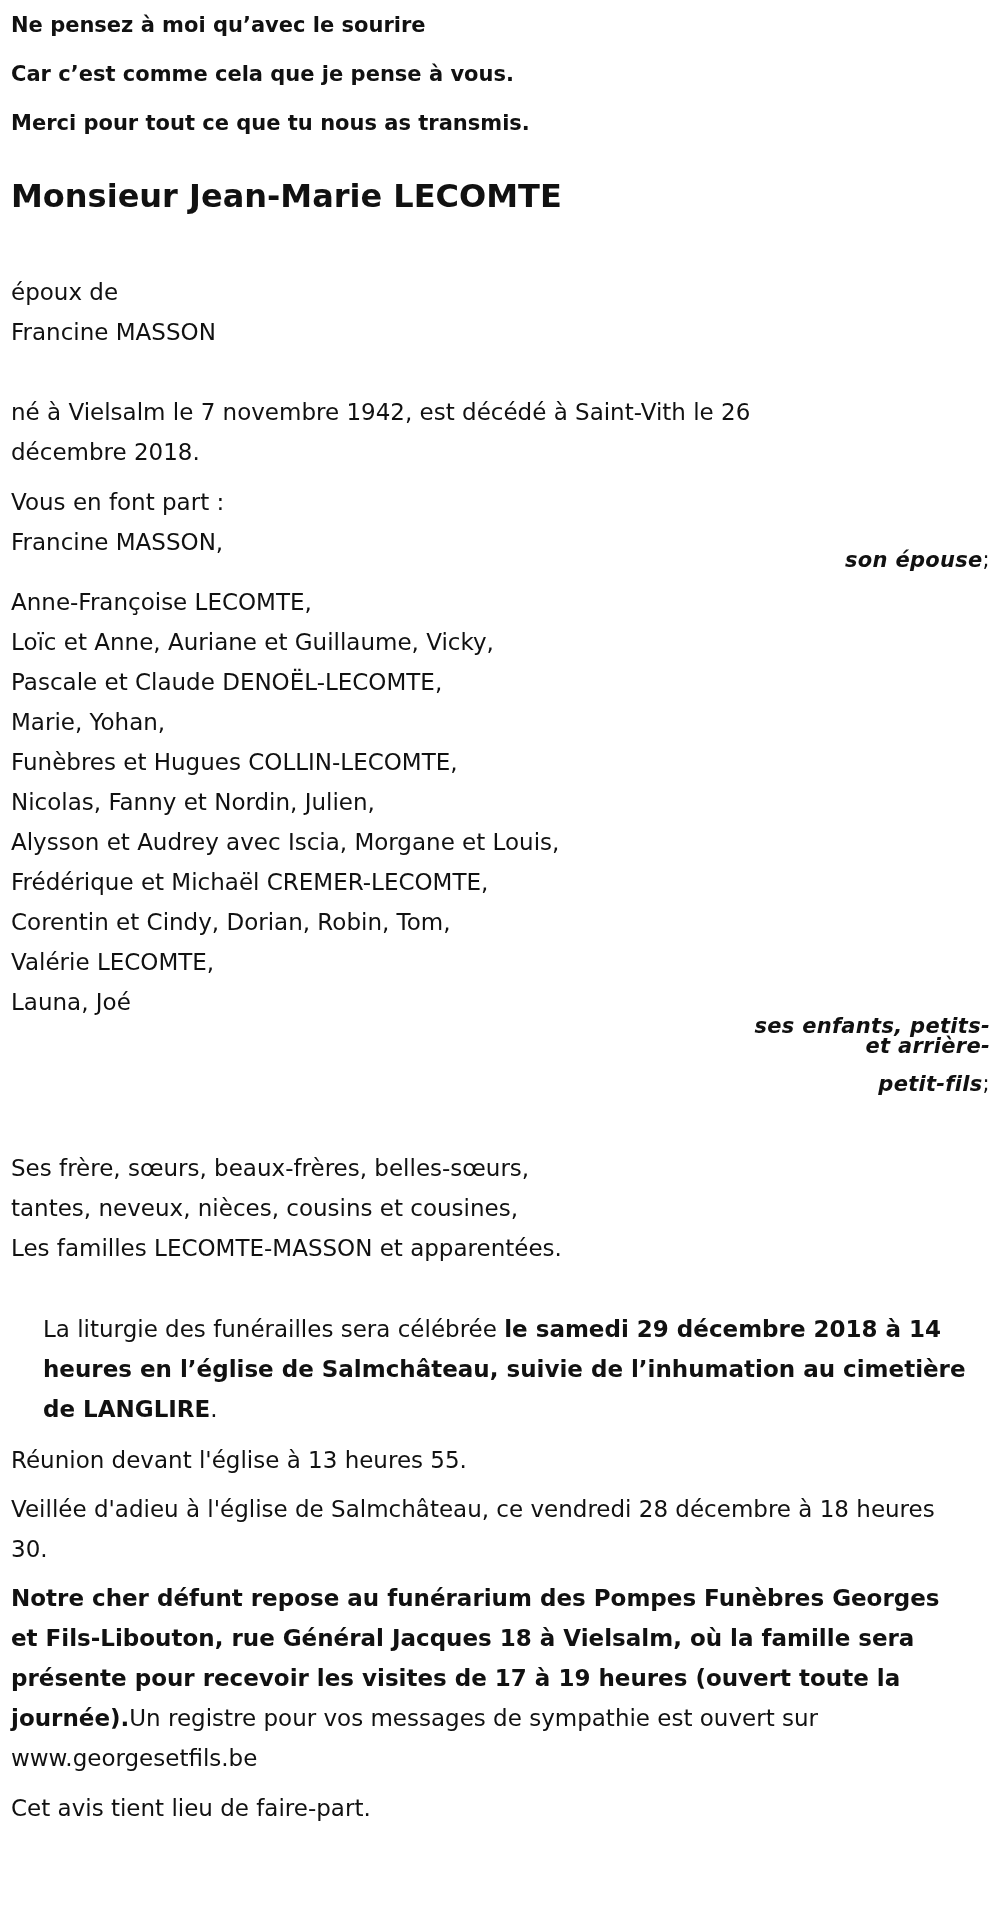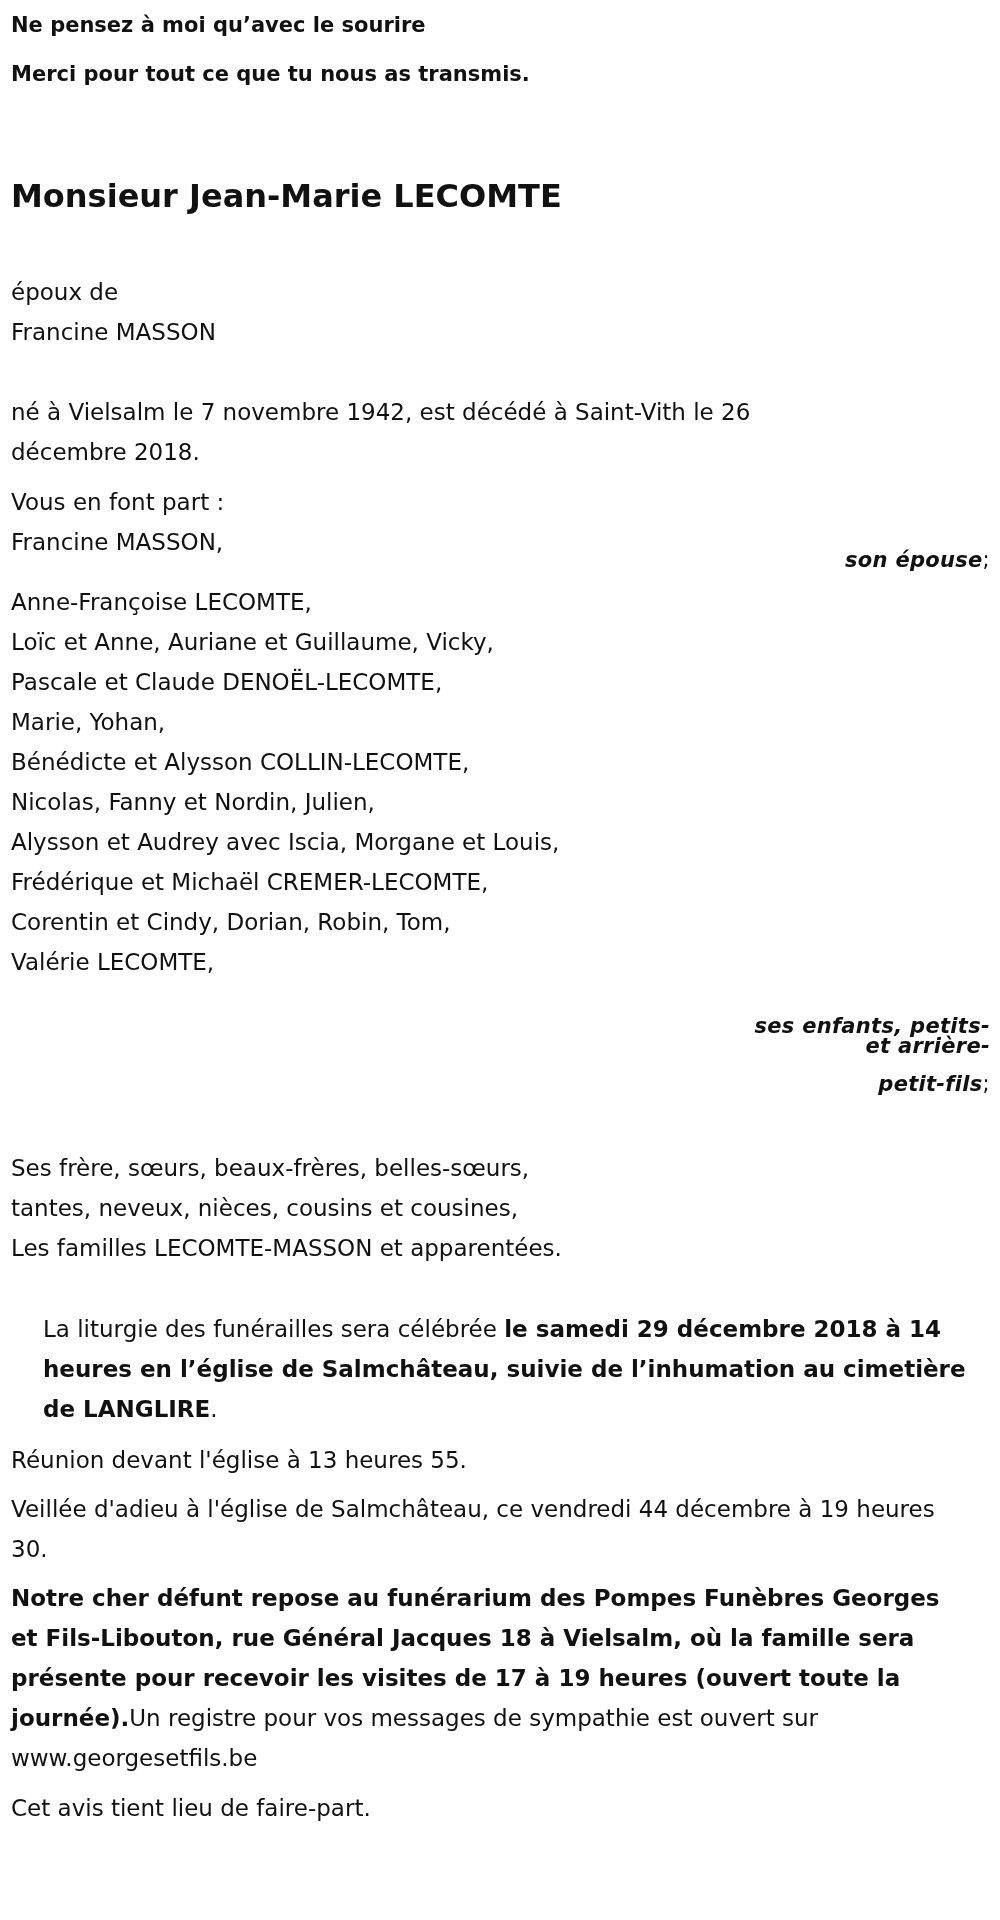--- a/index.html
+++ b/index.html
@@ -18,20 +18,21 @@
     }
     .semi { font-weight: normal; font-style: normal; }
     b { font-weight: bold; }
     .list-line { display: block; }
   </style>
 </head>
 <body>
 
 <div class="blk poem" style="top:1px;">
   <div>Ne pensez à moi qu’avec le sourire</div>
+  <div>Car c’est comme cela que je pense à vous.</div>
   <div>Merci pour tout ce que tu nous as transmis.</div>
 </div>
 
 <h1 class="blk title" style="top:176px;">Monsieur Jean-Marie LECOMTE</h1>
 
 <div class="blk body" style="top:272px;">
   <div>époux de</div>
   <div>Francine MASSON</div>
 </div>
 
@@ -43,46 +44,47 @@
 </div>
 <div class="right-label" style="top:548px;">
   <span>son épouse</span><span class="semi">;</span>
 </div>
 
 <div class="blk body" style="top:582px;">
   <span class="list-line">Anne-Françoise LECOMTE,</span>
   <span class="list-line">Loïc et Anne, Auriane et Guillaume, Vicky,</span>
   <span class="list-line">Pascale et Claude DENOËL-LECOMTE,</span>
   <span class="list-line">Marie, Yohan,</span>
-  <span class="list-line">Bénédicte et Alysson COLLIN-LECOMTE,</span>
+  <span class="list-line">Funèbres et Hugues COLLIN-LECOMTE,</span>
   <span class="list-line">Nicolas, Fanny et Nordin, Julien,</span>
   <span class="list-line">Alysson et Audrey avec Iscia, Morgane et Louis,</span>
   <span class="list-line">Frédérique et Michaël CREMER-LECOMTE,</span>
   <span class="list-line">Corentin et Cindy, Dorian, Robin, Tom,</span>
   <span class="list-line">Valérie LECOMTE,</span>
+  <span class="list-line">Launa, Joé</span>
 </div>
 <div class="right-label" style="top:1010px; line-height:32px;">
   <div>ses enfants, petits-</div>
   <div style="margin-top:-12px;">et arrière-</div>
   <div style="margin-top:6px;"><span>petit-fils</span><span class="semi">;</span></div>
 </div>
 
 <div class="blk body" style="top:1148px;">
   <div>Ses frère, sœurs, beaux-frères, belles-sœurs,</div>
   <div>tantes, neveux, nièces, cousins et cousines,</div>
   <div>Les familles LECOMTE-MASSON et apparentées.</div>
 </div>
 
 <div class="blk body wide" style="top:1309px;margin-left:32px;">
   <span>La liturgie des funérailles sera célébrée </span><b>le samedi 29 décembre 2018 à 14 heures en l’église de Salmchâteau, suivie de l’inhumation au cimetière de LANGLIRE</b><span>.</span>
 </div>
 
 <div class="blk body" style="top:1440px;">Réunion devant l'église à 13 heures 55.</div>
 
-<div class="blk body" style="top:1489px; width:960px;">Veillée d'adieu à l'église de Salmchâteau, ce vendredi 44 décembre à 19 heures 30.</div>
+<div class="blk body" style="top:1489px; width:960px;">Veillée d'adieu à l'église de Salmchâteau, ce vendredi 28 décembre à 18 heures 30.</div>
 
 <div class="blk body wide" style="top:1578px;">
   <b>Notre cher défunt repose au funérarium des Pompes Funèbres Georges et Fils-Libouton, rue Général Jacques 18 à Vielsalm, où la famille sera présente pour recevoir les visites de 17 à 19 heures (ouvert toute la journée).</b><span>Un registre pour vos messages de sympathie est ouvert sur www.georgesetfils.be</span>
 </div>
 
 <div class="blk body" style="top:1788px;">Cet avis tient lieu de faire-part.</div>
 
 <div class="blk body" style="top:1981px;">6690 Salmchâteau.</div>
 
 </body></html>

